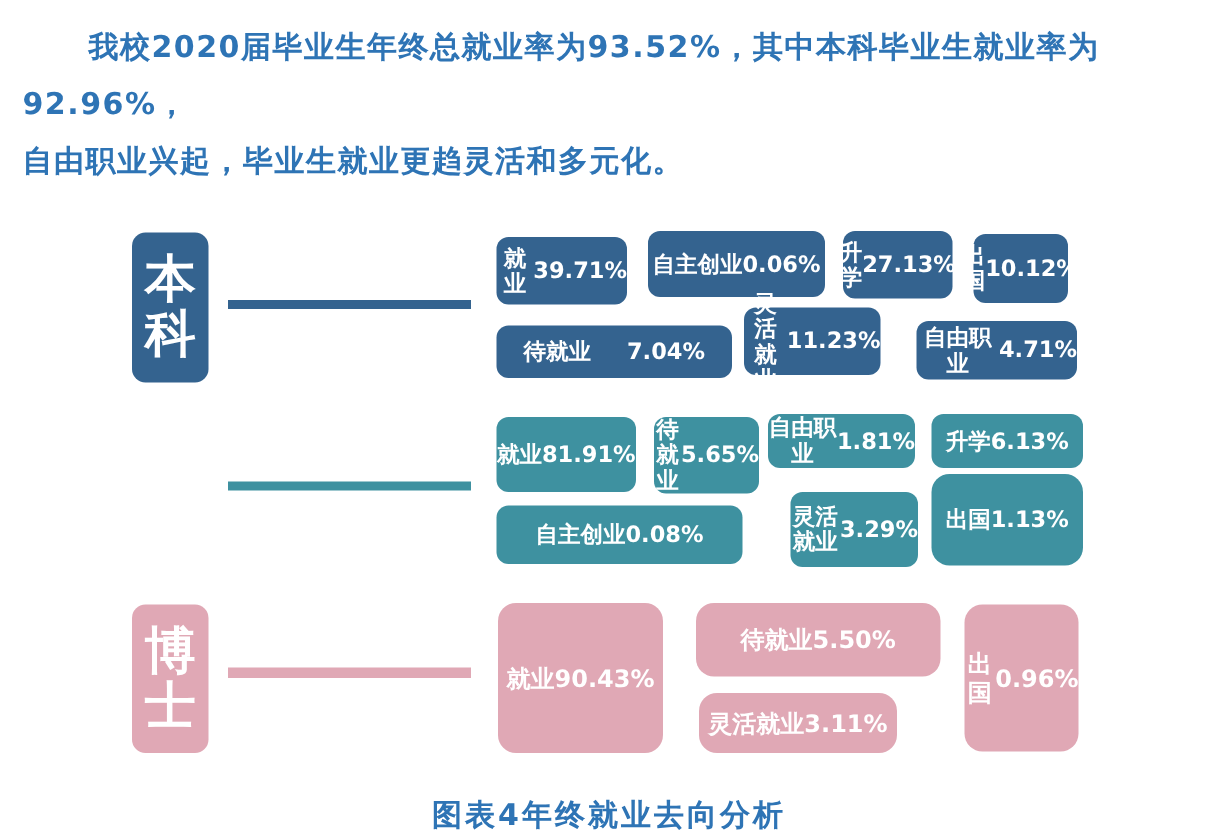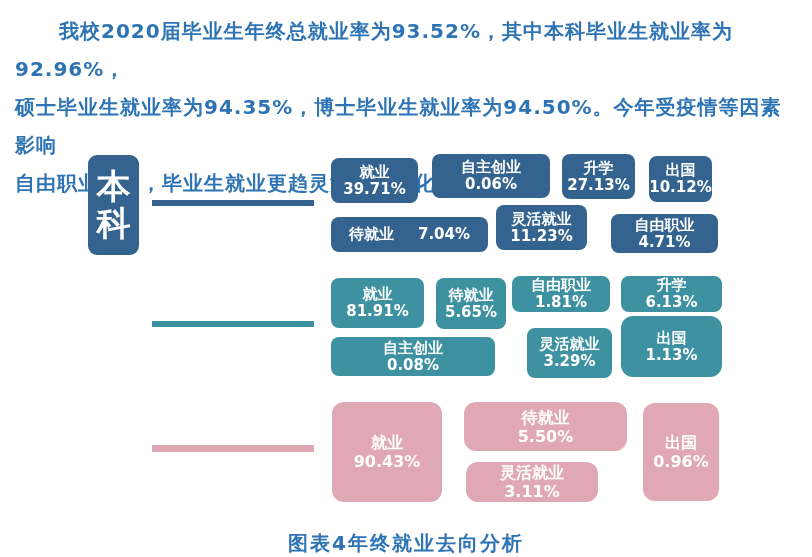--- a/index.html
+++ b/index.html
@@ -18,21 +18,21 @@
   
   .degree{
     position:absolute;display:flex;align-items:center;justify-content:center;
     color:#ffffff;font-weight:bold;font-size:34px;line-height:37px;
     text-align:center;word-break:break-all;border-radius:9px;
   }
   
   .conn{position:absolute;}
   
   .box{
-    position:absolute;display:flex;flex-direction:column;align-items:center;justify-content:center;
+    position:absolute;display:flex;flex-direction:row;align-items:center;justify-content:center;
     color:#ffffff;font-weight:bold;font-size:15px;line-height:17px;
     text-align:center;border-radius:8px;
   }
   .box.inline{flex-direction:row;gap:24px;}
   .box.big{font-size:16px;line-height:19px;border-radius:12px;}
   .box.tall{border-radius:12px;}
   .r1{background:#34638f;}
   .r2{background:#3e91a0;}
   .r3{background:#e0a8b5;}
   
@@ -41,21 +41,20 @@
     color:#2e74b5;font-weight:bold;font-size:20px;letter-spacing:2px;
   }
 </style>
 </head>
 <body>
 
 <div class="stage">
 
   <div class="intro">
     <div class="line indent">我校2020届毕业生年终总就业率为93.52%，其中本科毕业生就业率为92.96%，</div>
-    <div class="line">硕士毕业生就业率为94.35%，博士毕业生就业率为94.50%。今年受疫情等因素影响</div>
     <div class="line">自由职业兴起，毕业生就业更趋灵活和多元化。</div>
   </div>
 
   <div class="degree r1" style="left:88px;top:155px;width:51px;height:100px;">本科</div>
   <div class="conn r1" style="left:152px;top:200px;width:162px;height:6px;"></div>
 
   <div class="box r1" style="left:331px;top:158px;width:87px;height:45px;">
     <span>就业</span>
     <span>39.71%</span>
   </div>
@@ -108,20 +107,21 @@
   </div>
   <div class="box r2" style="left:527px;top:328px;width:85px;height:50px;">
     <span>灵活就业</span>
     <span>3.29%</span>
   </div>
   <div class="box r2 tall" style="left:621px;top:316px;width:101px;height:61px;">
     <span>出国</span>
     <span>1.13%</span>
   </div>
 
+  <div class="degree r3" style="left:88px;top:403px;width:51px;height:99px;">博士</div>
   <div class="conn r3" style="left:152px;top:445px;width:162px;height:7px;"></div>
 
   <div class="box r3 big" style="left:332px;top:402px;width:110px;height:100px;">
     <span>就业</span>
     <span>90.43%</span>
   </div>
   <div class="box r3 big" style="left:464px;top:402px;width:163px;height:49px;">
     <span>待就业</span>
     <span>5.50%</span>
   </div>

